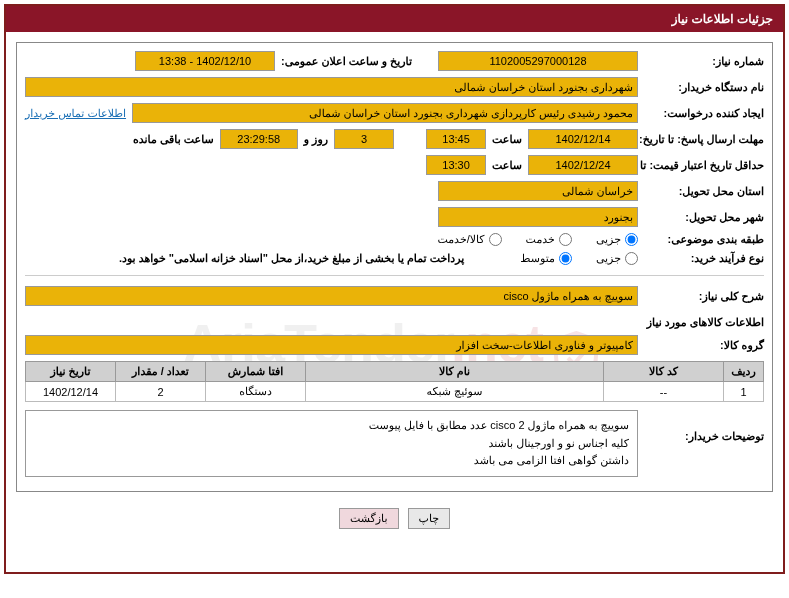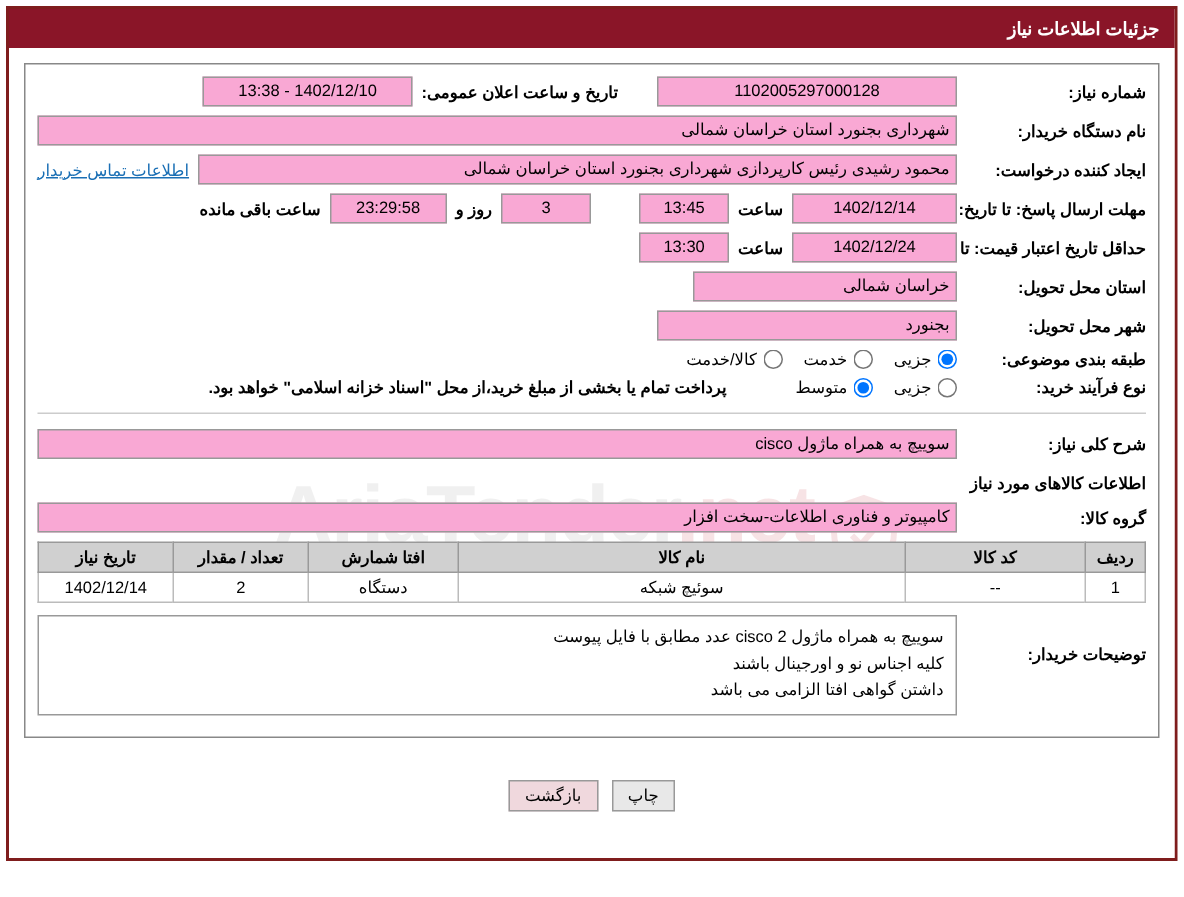--- a/index.html
+++ b/index.html
@@ -44,37 +44,37 @@
 }
 .lbl {
   color: #000;
   font-weight: bold;
   white-space: nowrap;
   text-align: right;
 }
 .fld {
   border: 1px solid #999;
   padding: 2px 4px;
-  background: #f9a8d4;
+  background: #eab308;
   text-align: right;
   height: 20px;
   line-height: 15px;
   overflow: hidden;
 }
 .link {
   color: #1a6fb5;
   cursor: pointer;
   text-decoration: underline;
   white-space: nowrap;
 }
 .radio-item {
   display: inline-flex;
   align-items: flex-end;
   gap: 4px;
-  margin-left: 8px;
+  margin-left: 18px;
 }
 input[type="radio"] { margin: 0; }
 .section-title {
   font-weight: bold;
   color: #000;
   margin: 10px 0 6px 0;
 }
 .tbl {
   width: 100%;
   border-collapse: collapse;
@@ -96,21 +96,21 @@
 }
 .note-box {
   border: 1px solid #999;
   padding: 6px 8px;
   min-height: 60px;
   text-align: right;
   line-height: 1.6;
 }
 .btn-row {
   text-align: center;
-  margin-top: 28px;
+  margin-top: 16px;
 }
 .btn {
   border: 1px solid #999;
   padding: 3px 10px;
   margin: 0 3px;
   background: #e8e8e8;
   cursor: pointer;
   font-family: Tahoma;
   font-size: 11px;
 }
@@ -196,21 +196,21 @@
 
       <div class="row">
         <span class="lbl" style="width:120px">حداقل تاریخ اعتبار قیمت: تا تاریخ:</span>
         <span class="fld" style="width:110px;text-align:center">1402/12/24</span>
         <span class="lbl">ساعت</span>
         <span class="fld" style="width:60px;text-align:center">13:30</span>
       </div>
 
       <div class="row">
         <span class="lbl" style="width:120px">استان محل تحویل:</span>
-        <span class="fld" style="width:176px">خراسان شمالی</span>
+        <span class="fld" style="width:200px">خراسان شمالی</span>
       </div>
 
       <div class="row">
         <span class="lbl" style="width:120px">شهر محل تحویل:</span>
         <span class="fld" style="width:200px">بجنورد</span>
       </div>
 
       <div class="row">
         <span class="lbl" style="width:120px">طبقه بندی موضوعی:</span>
         <label class="radio-item">

